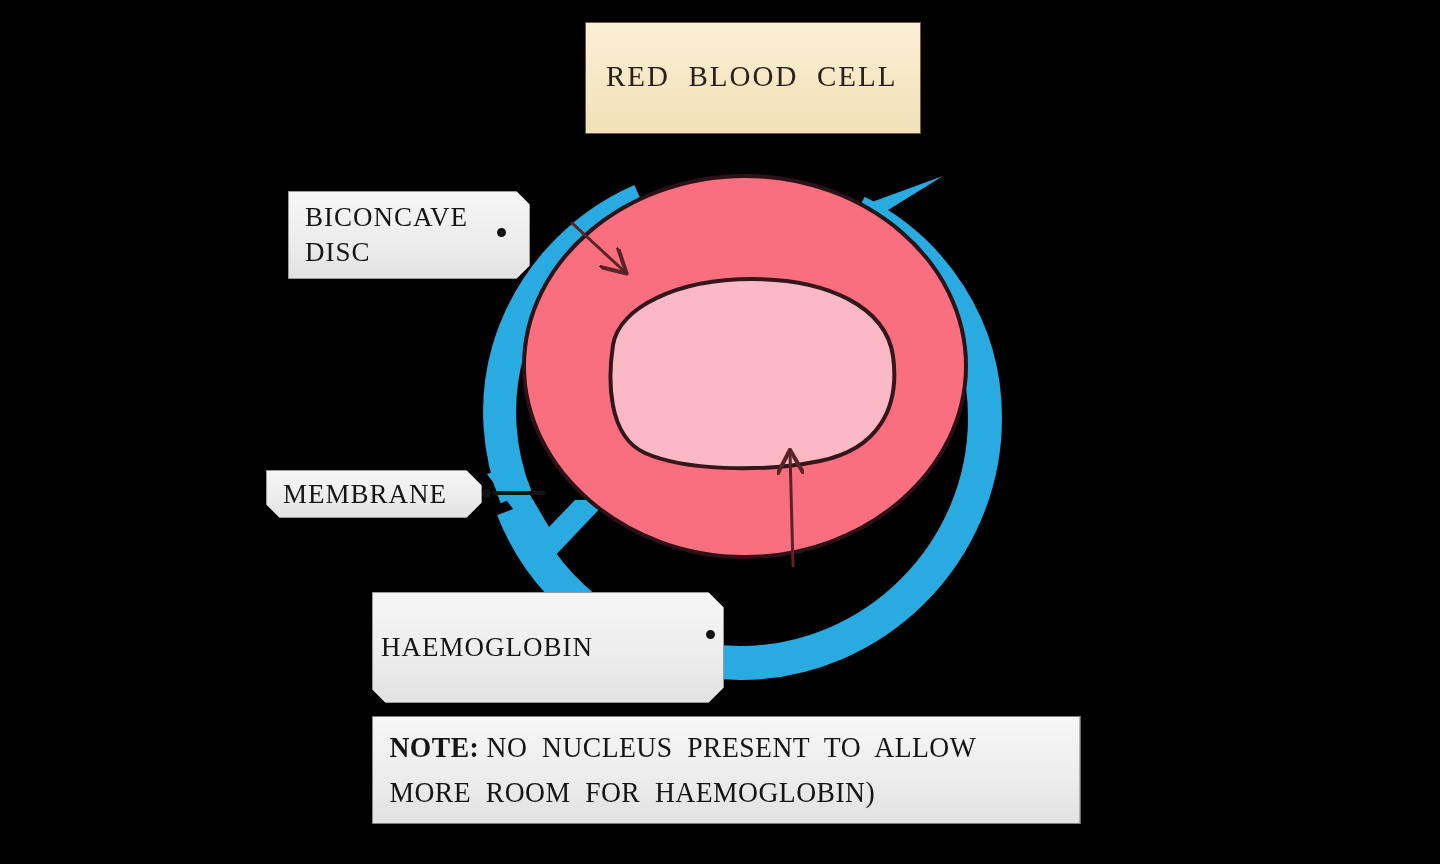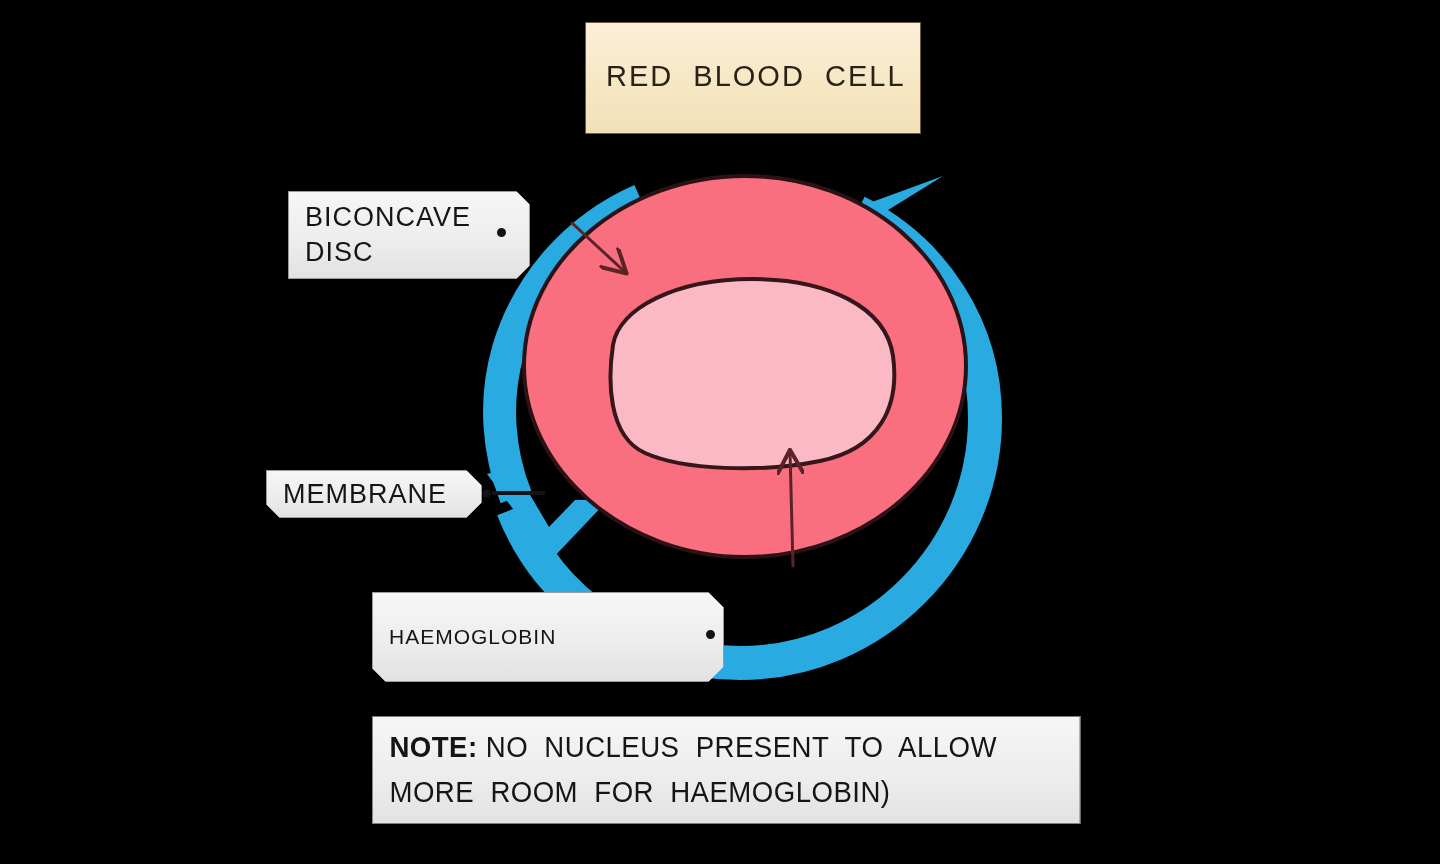--- a/index.html
+++ b/index.html
@@ -6,21 +6,21 @@
     margin: 0;
     padding: 0;
     background: #000000;
   }
   #stage {
     position: relative;
     width: 1440px;
     height: 864px;
     background: #000000;
     overflow: hidden;
-    font-family: Liberation Sans, sans-serif;
+    font-family: Liberation Serif, serif;
   }
   #artboard {
     position: absolute;
     inset: 0;
     width: 1440px;
     height: 864px;
   }
 
   
   .tag {
@@ -68,23 +68,23 @@
     padding: 4px 16px 4px 16px;
     letter-spacing: 1px;
   }
   #label-membrane {
     left: 266px; top: 470px; width: 216px; height: 48px;
     font-size: 27px;
     padding: 2px 18px 2px 16px;
     letter-spacing: 1px;
   }
   #label-haemoglobin {
-    left: 372px; top: 592px; width: 352px; height: 90px;
-    font-size: 21px;
-    padding: 4px 14px 4px 16px;
+    left: 372px; top: 592px; width: 352px; height: 111px;
+    font-size: 27px;
+    padding: 4px 14px 4px 8px;
     letter-spacing: 1px;
   }
   #note-box {
     left: 372px; top: 716px; width: 770px; height: 108px;
     font-size: 30px;
     padding: 6px 16px 8px 18px;
     letter-spacing: 0.5px;
     line-height: 1.5;
     border: 1px solid #7d7d7d;
     font-stretch: condensed;

